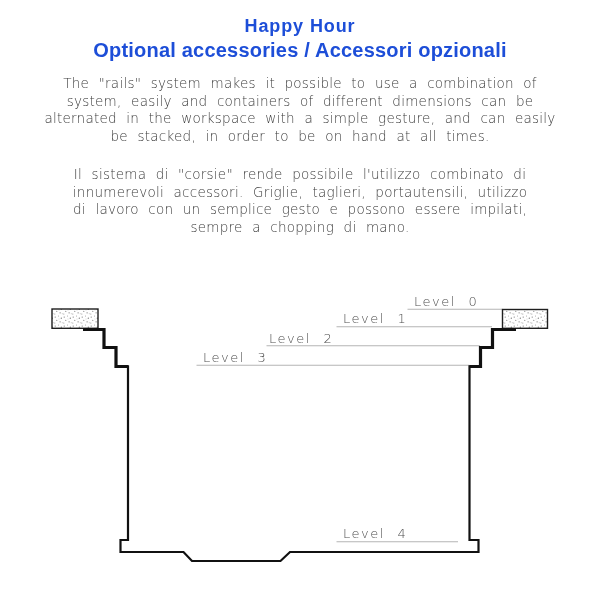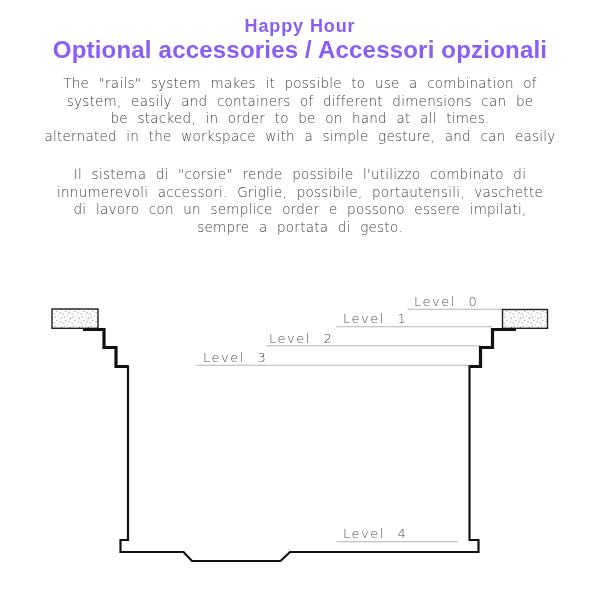--- a/index.html
+++ b/index.html
@@ -1,25 +1,25 @@
 <!DOCTYPE html>
 <html><head>
 <meta charset="utf-8">
 <style>
   html,body{margin:0;padding:0;background:#ffffff;}
   .page{
     position:relative;width:600px;height:600px;background:#ffffff;
     overflow:hidden;font-family:"DejaVu Sans",sans-serif;
   }
   .titles{
-    text-align:center;color:#8b5cf6;
+    text-align:center;color:#1d4ed8;
     font-family:"Liberation Sans",sans-serif;font-weight:bold;
   }
   .title-main{padding-top:15px;font-size:18px;line-height:23px;letter-spacing:0.9px;}
-  .title-sub{font-size:24px;line-height:24px;letter-spacing:0.2px;}
+  .title-sub{font-size:20px;line-height:24px;letter-spacing:0.2px;}
   .para{
     margin-top:13px;color:#3e3e3e;font-weight:300;
     font-size:13.5px;line-height:17.5px;
     letter-spacing:0.25px;word-spacing:5px;
   }
   .para.it{margin-top:21px;}
   .tline{text-align:center;white-space:nowrap;}
   svg.diagram{position:absolute;left:0;top:0;}
   .lvl-label{
     font-family:"DejaVu Sans",sans-serif;font-weight:300;
@@ -32,29 +32,29 @@
 <div class="page">
 
   <div class="titles">
     <div class="title-main">Happy Hour</div>
     <div class="title-sub">Optional accessories / Accessori opzionali</div>
   </div>
 
   <div class="para en">
     <div class="tline">The "rails" system makes it possible to use a combination of</div>
     <div class="tline">system, easily and containers of different dimensions can be</div>
+    <div class="tline">alternated in the workspace with a simple gesture, and can easily</div>
     <div class="tline">be stacked, in order to be on hand at all times.</div>
-    <div class="tline">alternated in the workspace with a simple gesture, and can easily</div>
   </div>
 
   <div class="para it">
     <div class="tline">Il sistema di "corsie" rende possibile l'utilizzo combinato di</div>
-    <div class="tline">innumerevoli accessori. Griglie, possibile, portautensili, vaschette</div>
-    <div class="tline">di lavoro con un semplice order e possono essere impilati,</div>
-    <div class="tline">sempre a portata di gesto.</div>
+    <div class="tline">innumerevoli accessori. Griglie, taglieri, portautensili, utilizzo</div>
+    <div class="tline">di lavoro con un semplice gesto e possono essere impilati,</div>
+    <div class="tline">sempre a chopping di mano.</div>
   </div>
 
   <svg class="diagram" width="600" height="600" viewBox="0 0 600 600">
     <defs>
       <pattern id="stipple" width="9" height="9" patternUnits="userSpaceOnUse">
         <rect width="9" height="9" fill="#ffffff"></rect>
         <circle cx="1.2" cy="2.1" r="0.6" fill="#777"></circle>
         <circle cx="4.5" cy="1.0" r="0.5" fill="#999"></circle>
         <circle cx="7.3" cy="3.2" r="0.6" fill="#666"></circle>
         <circle cx="2.8" cy="5.4" r="0.55" fill="#888"></circle>

